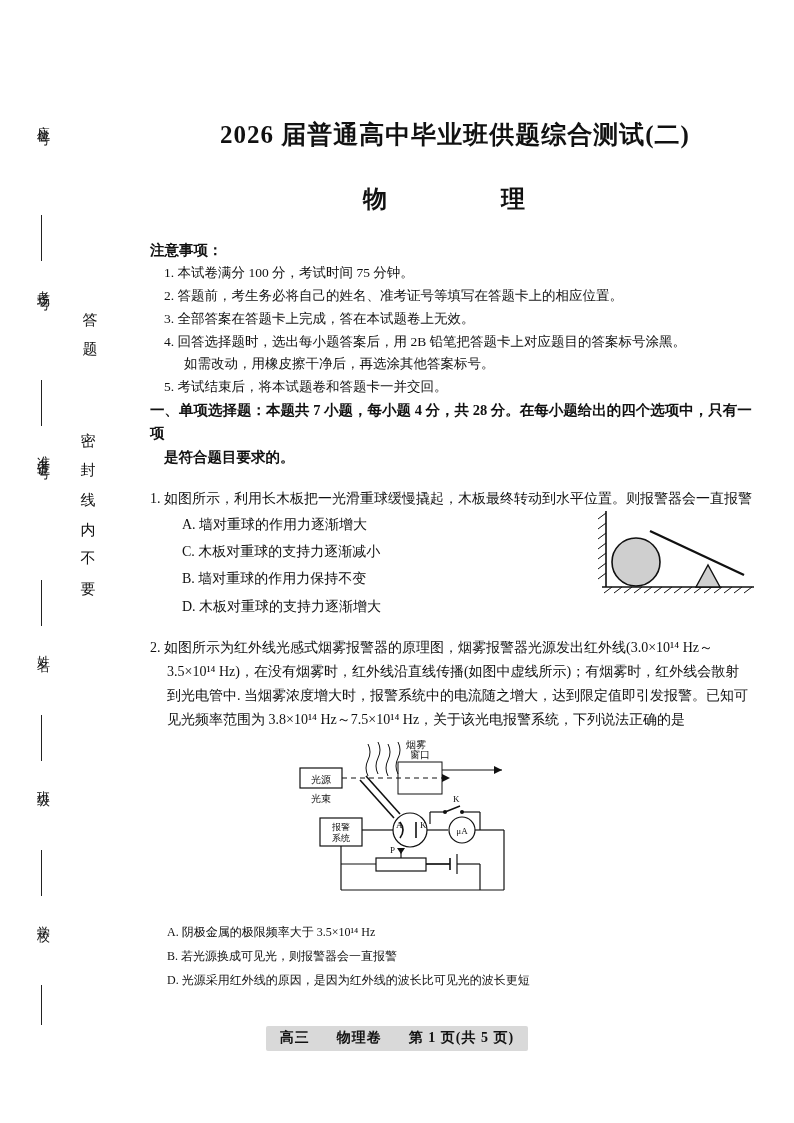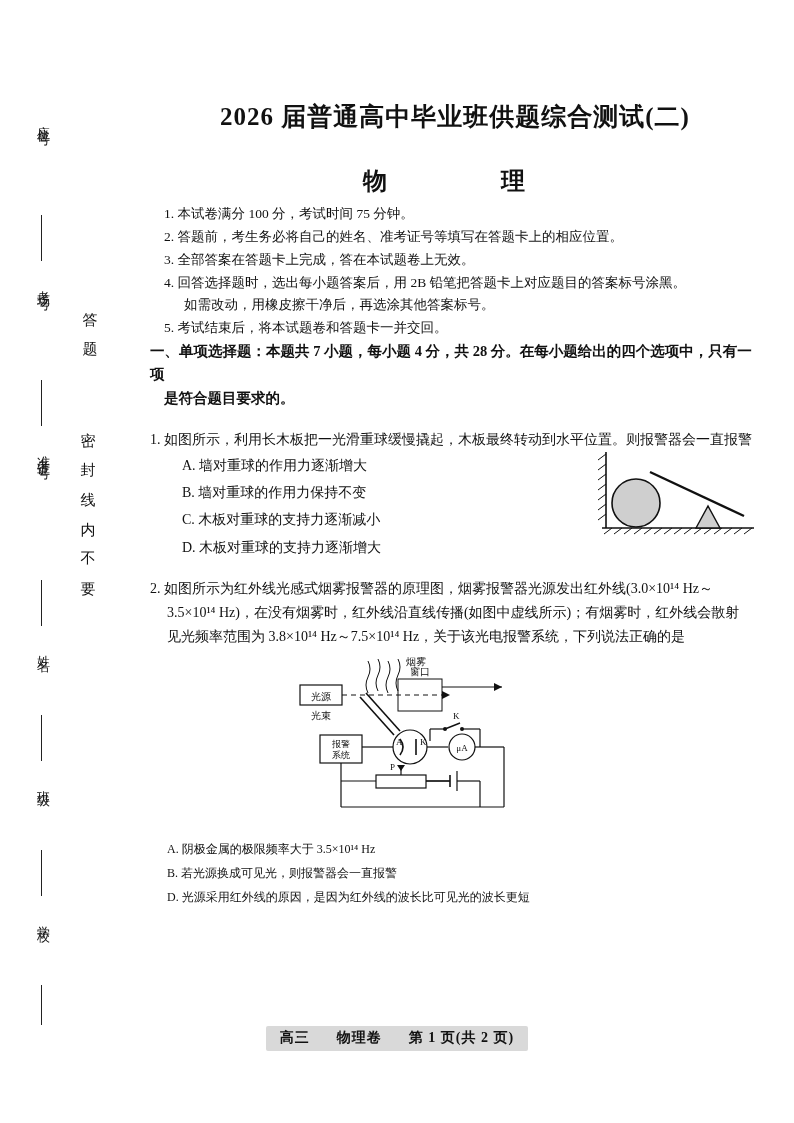--- a/index.html
+++ b/index.html
@@ -71,20 +71,21 @@
     position: absolute;
     left: 150px;
     top: 100px;
     width: 610px;
   }
   .doc-title {
     text-align: center;
     font-size: 25px;
     font-weight: bold;
     letter-spacing: 1px;
+    margin-top: 18px;
   }
   .subject {
     text-align: center;
     font-size: 24px;
     font-weight: bold;
     letter-spacing: 22px;
     margin-top: 32px;
     margin-bottom: 6px;
   }
   .notice-head {
@@ -208,20 +209,21 @@
   </div>
 
   <div class="seal-col" style="top:300px; left:80px; letter-spacing:30px;">答题</div>
   <div class="seal-col2" style="top:420px; left:78px; letter-spacing:30px;">密封线内不要</div>
 
   <div class="content">
 
     <div class="doc-title">2026 届普通高中毕业班供题综合测试(二)</div>
     <div class="subject">物　　理</div>
 
+    <div class="notice-head">注意事项：</div>
     <div class="notice-list">
       <div>1. 本试卷满分 100 分，考试时间 75 分钟。</div>
       <div>2. 答题前，考生务必将自己的姓名、准考证号等填写在答题卡上的相应位置。</div>
       <div>3. 全部答案在答题卡上完成，答在本试题卷上无效。</div>
       <div>4. 回答选择题时，选出每小题答案后，用 2B 铅笔把答题卡上对应题目的答案标号涂黑。</div>
       <div class="notice-cont">如需改动，用橡皮擦干净后，再选涂其他答案标号。</div>
       <div>5. 考试结束后，将本试题卷和答题卡一并交回。</div>
     </div>
 
     <div class="section-head">
@@ -270,31 +272,32 @@
 
           <circle cx="44" cy="57" r="24" fill="#cfcfcf" stroke="#111" stroke-width="1.6"></circle>
 
           <line x1="58" y1="26" x2="152" y2="70" stroke="#111" stroke-width="2.4"></line>
 
           <polygon points="104,82 116,60 128,82" fill="#cfcfcf" stroke="#111" stroke-width="1.4"></polygon>
         </svg>
       </div>
 
       <div class="opt">A. 墙对重球的作用力逐渐增大</div>
+      <div class="opt">C. 木板对重球的支持力逐渐减小</div>
       <div class="opt">B. 墙对重球的作用力保持不变</div>
-      <div class="opt">C. 木板对重球的支持力逐渐减小</div>
       <div class="opt">D. 木板对重球的支持力逐渐增大</div>
     </div>
 
     <div class="q" style="margin-top:16px;">
       <div class="q-stem">
         <span>2.</span>
         <span>如图所示为红外线光感式烟雾报警器的原理图，烟雾报警器光源发出红外线(3.0×10¹⁴ Hz～</span>
       </div>
       <div class="q-body">3.5×10¹⁴ Hz)，在没有烟雾时，红外线沿直线传播(如图中虚线所示)；有烟雾时，红外线会散射</div>
+      <div class="q-body">到光电管中. 当烟雾浓度增大时，报警系统中的电流随之增大，达到限定值即引发报警。已知可</div>
       <div class="q-body">见光频率范围为 3.8×10¹⁴ Hz～7.5×10¹⁴ Hz，关于该光电报警系统，下列说法正确的是</div>
 
       <div class="fig2wrap">
         <svg width="330" height="180" viewBox="0 0 330 180" xmlns="http://www.w3.org/2000/svg" style="font-family:'Liberation Serif', serif;">
 
           <rect x="10" y="28" width="42" height="20" fill="none" stroke="#111" stroke-width="1.2"></rect>
           <text x="31" y="43" font-size="10" text-anchor="middle" fill="#111">光源</text>
           <text x="31" y="62" font-size="10" text-anchor="middle" fill="#111">光束</text>
 
           <line x1="52" y1="38" x2="160" y2="38" stroke="#111" stroke-width="1" stroke-dasharray="5,4"></line>
@@ -372,17 +375,17 @@
 
   </div>
 
   <div class="footer">
     <div class="footer-inner">
       <div class="footer-bg"></div>
       <span class="footer-txt">高三</span>
       <span class="footer-gap"></span>
       <span class="footer-txt">物理卷</span>
       <span class="footer-gap"></span>
-      <span class="footer-txt">第 1 页(共 2 页)</span>
+      <span class="footer-txt">第 1 页(共 5 页)</span>
     </div>
   </div>
 
 </div>
 
 </body></html>

